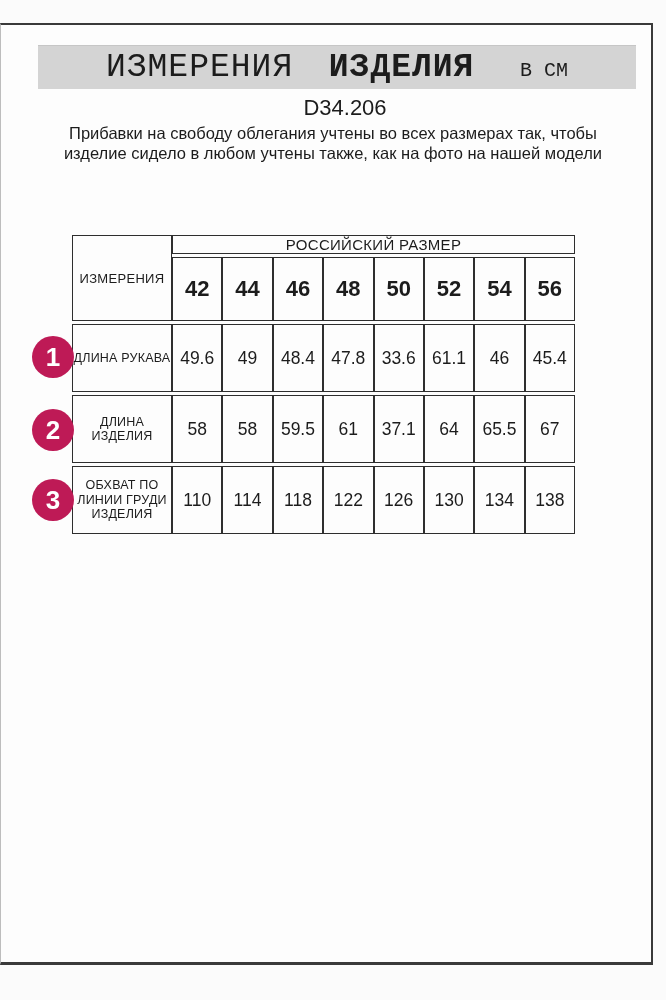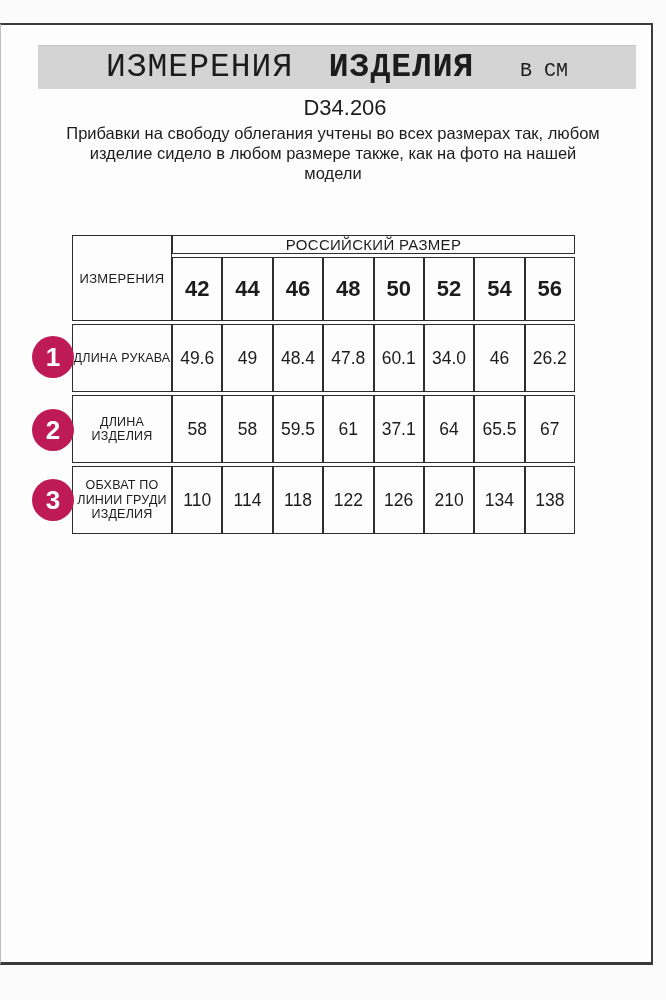--- a/index.html
+++ b/index.html
@@ -87,21 +87,21 @@
   <div class="frame"></div>
 
   <div class="title-band" style="background: rgb(212, 212, 212);">
     <span class="t-word1">ИЗМЕРЕНИЯ</span>
     <span class="t-word2">ИЗДЕЛИЯ</span>
     <span class="t-unit">В СМ</span>
   </div>
 
   <div class="article">D34.206</div>
 
-  <div class="desc">Прибавки на свободу облегания учтены во всех размерах так, любом изделие сидело в любом размере также, как на фото на нашей модели</div>
+  <div class="desc">Прибавки на свободу облегания учтены во всех размерах так, чтобы изделие сидело в любом учтены также, как на фото на нашей модели</div>
 
   <div class="table-wrap">
     <table class="sizes">
       <colgroup>
         <col class="c-label">
         <col>
           <col>
           <col>
           <col>
           <col>
@@ -123,24 +123,24 @@
         <th class="size-cell">52</th>
         <th class="size-cell">54</th>
         <th class="size-cell">56</th>
       </tr>
       <tr>
         <td class="label-cell">ДЛИНА РУКАВА</td>
         <td class="value-cell">49.6</td>
         <td class="value-cell">49</td>
         <td class="value-cell">48.4</td>
         <td class="value-cell">47.8</td>
-        <td class="value-cell">60.1</td>
-        <td class="value-cell">34.0</td>
+        <td class="value-cell">33.6</td>
+        <td class="value-cell">61.1</td>
         <td class="value-cell">46</td>
-        <td class="value-cell">26.2</td>
+        <td class="value-cell">45.4</td>
       </tr>
       <tr>
         <td class="label-cell">ДЛИНА
 ИЗДЕЛИЯ</td>
         <td class="value-cell">58</td>
         <td class="value-cell">58</td>
         <td class="value-cell">59.5</td>
         <td class="value-cell">61</td>
         <td class="value-cell">37.1</td>
         <td class="value-cell">64</td>
@@ -149,21 +149,21 @@
       </tr>
       <tr>
         <td class="label-cell">ОБХВАТ ПО
 ЛИНИИ ГРУДИ
 ИЗДЕЛИЯ</td>
         <td class="value-cell">110</td>
         <td class="value-cell">114</td>
         <td class="value-cell">118</td>
         <td class="value-cell">122</td>
         <td class="value-cell">126</td>
-        <td class="value-cell">210</td>
+        <td class="value-cell">130</td>
         <td class="value-cell">134</td>
         <td class="value-cell">138</td>
       </tr>
     </tbody>
       </table>
   </div>
 
   <div class="badge badge-1" style="background: rgb(190, 26, 86);">1</div>
   <div class="badge badge-2" style="background: rgb(190, 26, 86);">2</div>
   <div class="badge badge-3" style="background: rgb(190, 26, 86);">3</div>

